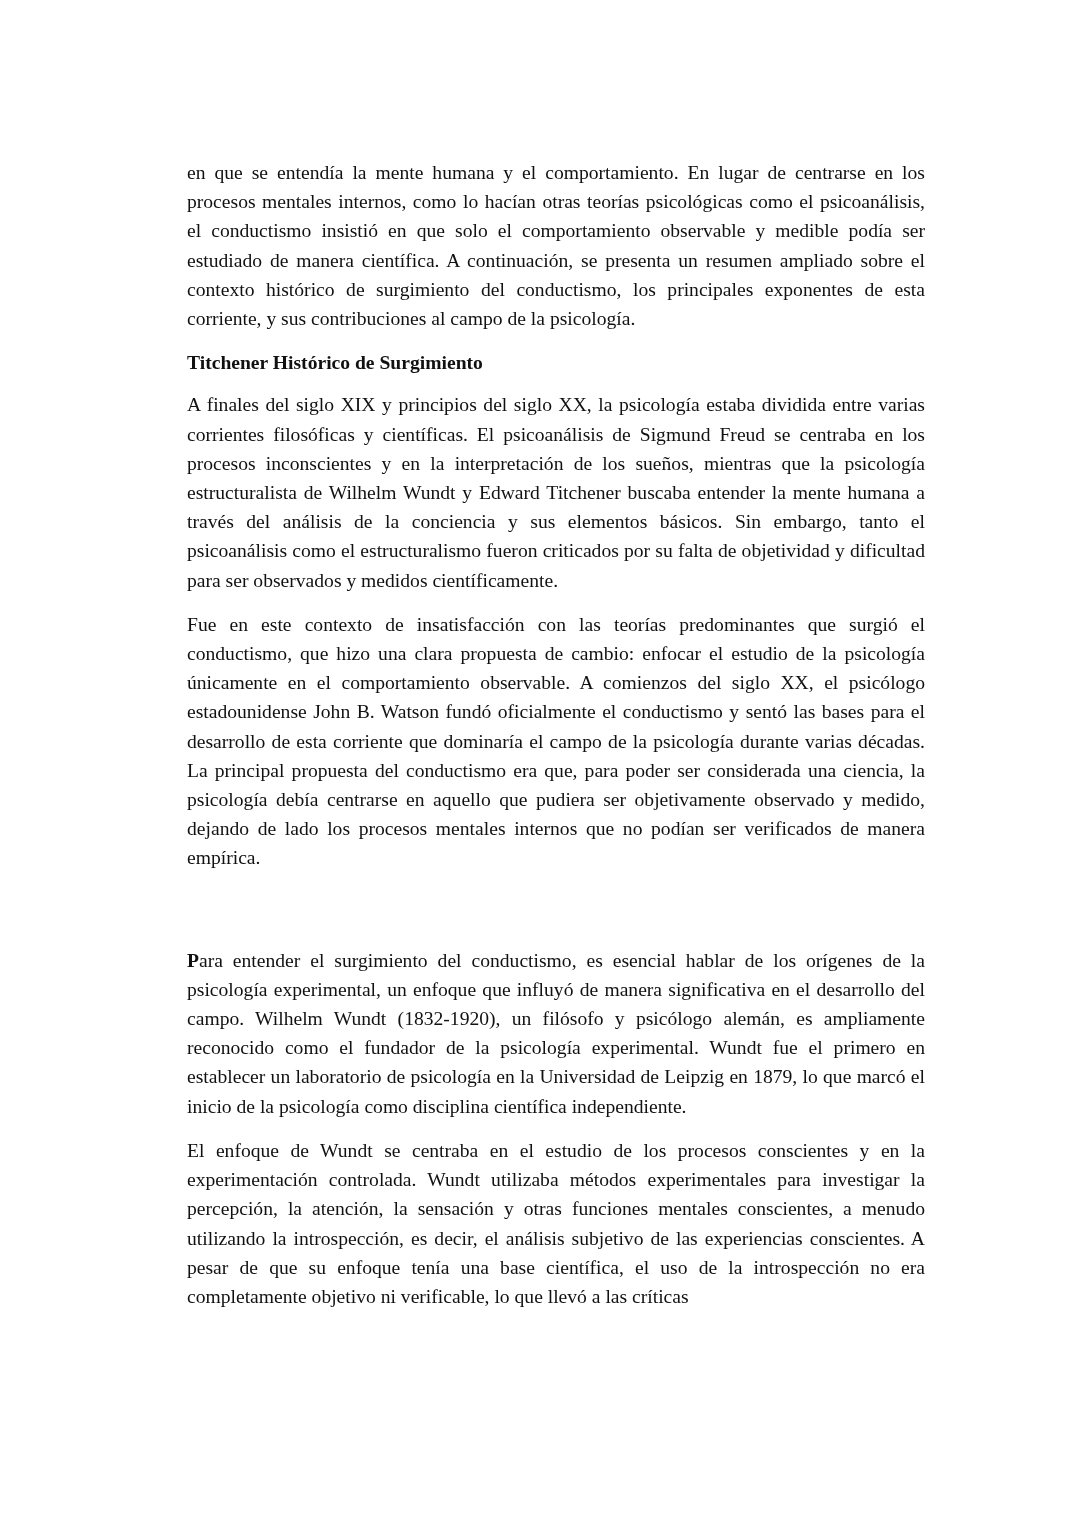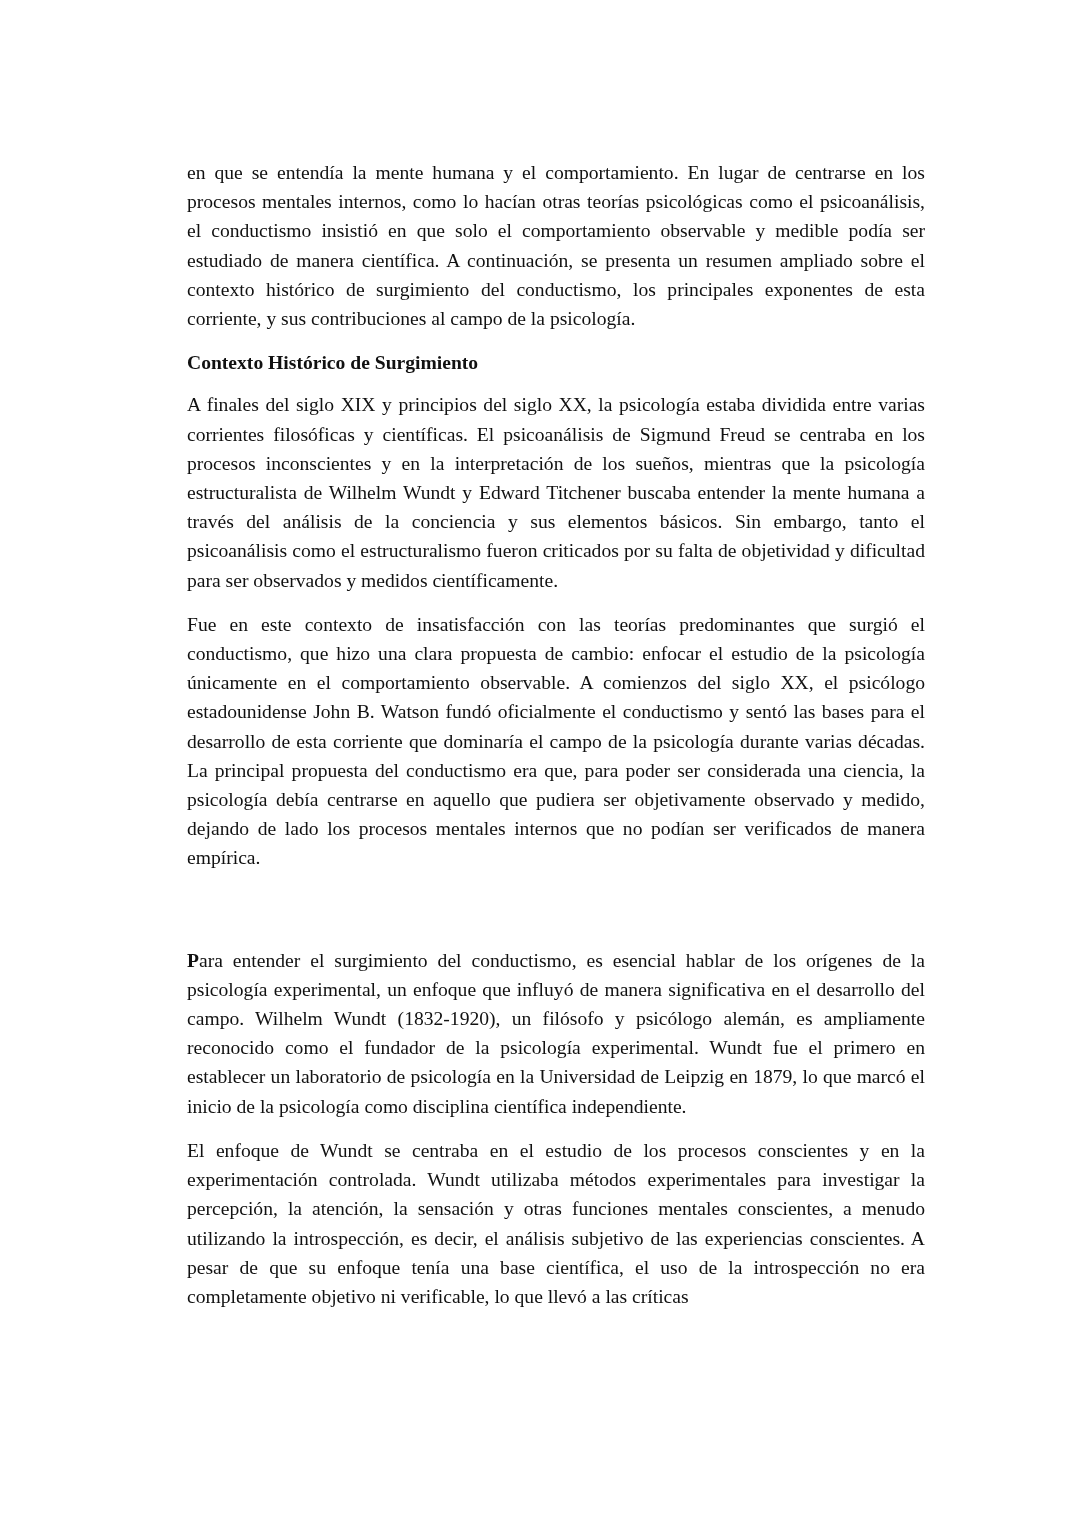--- a/index.html
+++ b/index.html
@@ -40,21 +40,21 @@
     .gap-before-wundt { height: 58px; }
     .dropcap { font-weight: bold; }
   </style>
 </head>
 <body>
 
 <div class="page">
 
   <p class="para">en que se entendía la mente humana y el comportamiento. En lugar de centrarse en los procesos mentales internos, como lo hacían otras teorías psicológicas como el psicoanálisis, el conductismo insistió en que solo el comportamiento observable y medible podía ser estudiado de manera científica. A continuación, se presenta un resumen ampliado sobre el contexto histórico de surgimiento del conductismo, los principales exponentes de esta corriente, y sus contribuciones al campo de la psicología.</p>
 
-  <h2 class="h-contexto">Contexto Histórico de Surgimiento</h2>
+  <h2 class="h-contexto">Titchener Histórico de Surgimiento</h2>
 
   <p class="para">A finales del siglo XIX y principios del siglo XX, la psicología estaba dividida entre varias corrientes filosóficas y científicas. El psicoanálisis de Sigmund Freud se centraba en los procesos inconscientes y en la interpretación de los sueños, mientras que la psicología estructuralista de Wilhelm Wundt y Edward Titchener buscaba entender la mente humana a través del análisis de la conciencia y sus elementos básicos. Sin embargo, tanto el psicoanálisis como el estructuralismo fueron criticados por su falta de objetividad y dificultad para ser observados y medidos científicamente.</p>
 
   <p class="para">Fue en este contexto de insatisfacción con las teorías predominantes que surgió el conductismo, que hizo una clara propuesta de cambio: enfocar el estudio de la psicología únicamente en el comportamiento observable. A comienzos del siglo XX, el psicólogo estadounidense John B. Watson fundó oficialmente el conductismo y sentó las bases para el desarrollo de esta corriente que dominaría el campo de la psicología durante varias décadas. La principal propuesta del conductismo era que, para poder ser considerada una ciencia, la psicología debía centrarse en aquello que pudiera ser objetivamente observado y medido, dejando de lado los procesos mentales internos que no podían ser verificados de manera empírica.</p>
 
   <div class="gap-before-wundt"></div>
 
 
   <p class="para"><span class="dropcap">P</span><span>ara entender el surgimiento del conductismo, es esencial hablar de los orígenes de la psicología experimental, un enfoque que influyó de manera significativa en el desarrollo del campo. Wilhelm Wundt (1832-1920), un filósofo y psicólogo alemán, es ampliamente reconocido como el fundador de la psicología experimental. Wundt fue el primero en establecer un laboratorio de psicología en la Universidad de Leipzig en 1879, lo que marcó el inicio de la psicología como disciplina científica independiente.</span></p>
 

